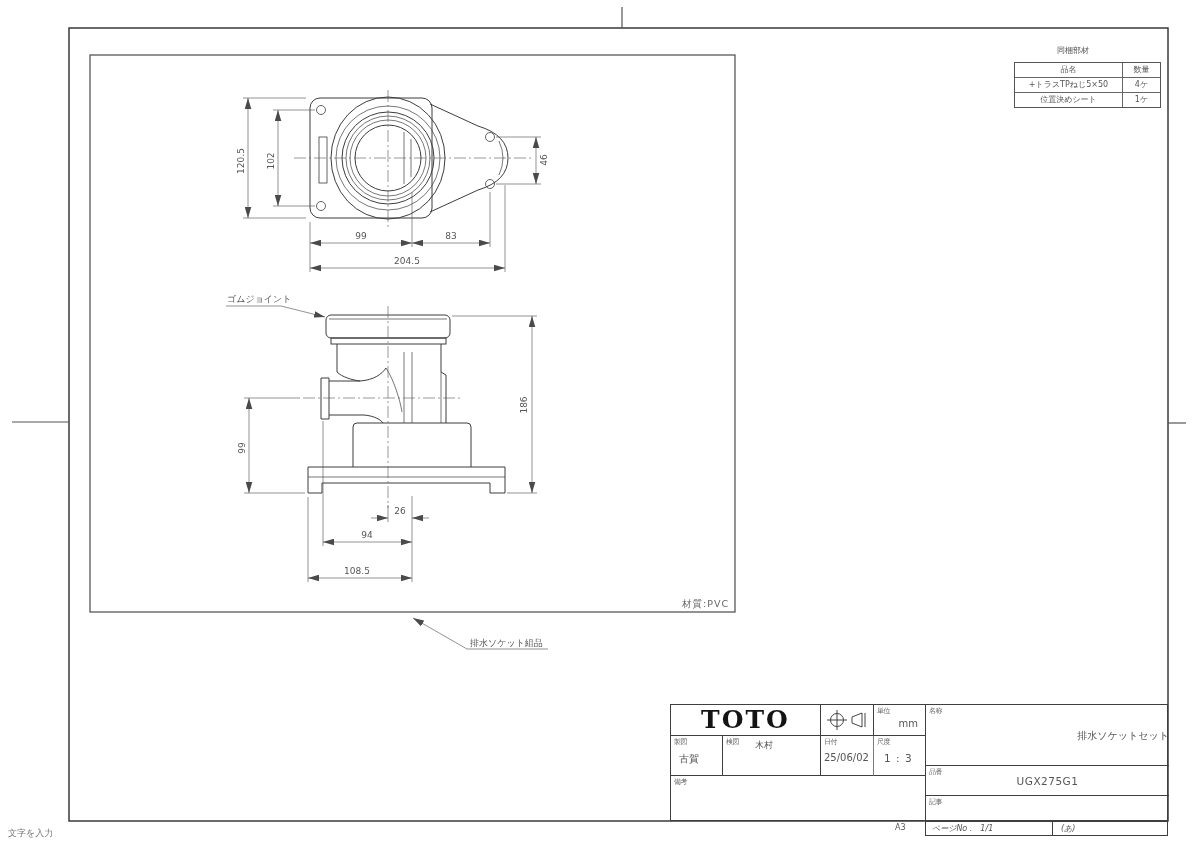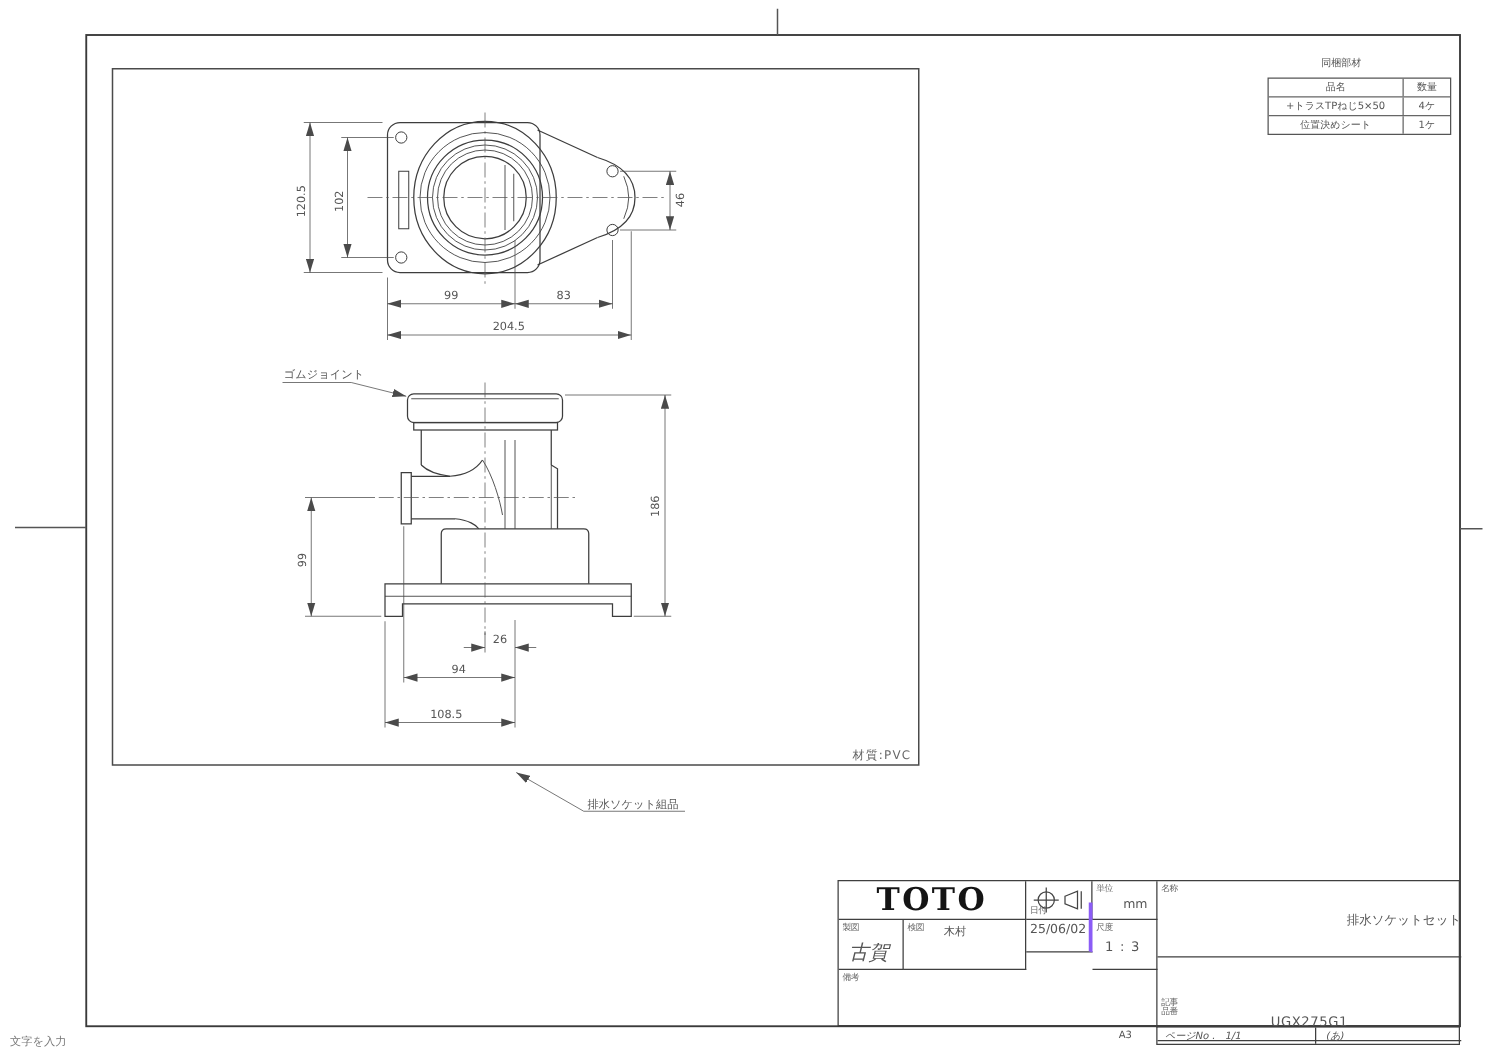--- a/index.html
+++ b/index.html
@@ -27,27 +27,27 @@
   .tb { left:670px; top:704px; width:498px; height:117px; border:1px solid #3f3f3f; color:#444; }
   .tb .cell { position:absolute; box-sizing:border-box; }
   .lbl { position:absolute; left:3px; top:1px; font-size:7px; color:#666; letter-spacing:-0.5px; }
   .c-logo   { left:0;   top:0;  width:150px; height:31px; border-right:1px solid #3f3f3f; border-bottom:1px solid #3f3f3f; text-align:center; }
   .logo-txt { font-family:"DejaVu Serif",serif; font-weight:bold; font-size:25px; letter-spacing:2px; line-height:30px; color:#141414; }
   .c-sym    { left:150px; top:0; width:53px; height:31px; border-right:1px solid #3f3f3f; border-bottom:1px solid #3f3f3f; }
   .c-unit   { left:203px; top:0; width:52px; height:31px; border-right:1px solid #3f3f3f; border-bottom:1px solid #3f3f3f; }
   .unit-val { position:absolute; right:7px; top:13px; font-size:10px; color:#555; }
   .c-draft  { left:0;   top:31px; width:52px;  height:40px; border-right:1px solid #3f3f3f; border-bottom:1px solid #3f3f3f; }
   .c-check  { left:52px; top:31px; width:98px; height:40px; border-right:1px solid #3f3f3f; border-bottom:1px solid #3f3f3f; }
-  .c-date   { left:150px; top:17px; width:53px; height:40px; border-right:3px solid #8b5cf6; border-bottom:1px solid #3f3f3f; }
+  .c-date   { left:150px; top:31px; width:53px; height:40px; border-right:1px solid #8b5cf6; border-bottom:1px solid #3f3f3f; }
   .c-scale  { left:203px; top:31px; width:52px; height:40px; border-right:1px solid #3f3f3f; border-bottom:1px solid #3f3f3f; }
   .c-remarks{ left:0; top:71px; width:255px; height:46px; border-right:1px solid #3f3f3f; }
   .c-name   { left:255px; top:0;    width:243px; height:61px; border-bottom:1px solid #3f3f3f; }
-  .c-pn     { left:255px; top:61px; width:243px; height:30px; border-bottom:1px solid #3f3f3f;margin-top:37px; }
+  .c-pn     { left:255px; top:61px; width:243px; height:30px; border-bottom:1px solid #3f3f3f; }
   .c-notes  { left:255px; top:91px; width:243px; height:26px; }
-  .v-person { position:absolute; left:8px; top:16px; font-size:16px; color:#555;font-style:italic; }
+  .v-person { position:absolute; left:8px; top:16px; font-size:10px; color:#555; }
   .v-checker{ position:absolute; left:32px; top:3px; font-size:9px; color:#555; }
   .v-date   { position:absolute; left:3px; top:16px; font-size:10px; color:#555; }
   .v-scale  { position:absolute; left:10px; top:16px; font-size:10.5px; color:#555; letter-spacing:1px; }
   .v-name   { position:absolute; left:0; right:0; top:24px; text-align:right; font-size:10px; color:#555; }
   .v-pn     { position:absolute; left:0; right:0; top:9px; text-align:center; font-size:10.5px; color:#555; letter-spacing:0.5px; }
 
   
   .pstrip { left:925px; top:821px; width:243px; height:15px; border:1px solid #3f3f3f; display:flex; font-size:8px; color:#555;font-style:italic; }
   .ps-page { width:120px; border-right:1px solid #3f3f3f; display:flex; align-items:center; padding-left:6px; }
   .ps-page .val { margin-left:8px; }

